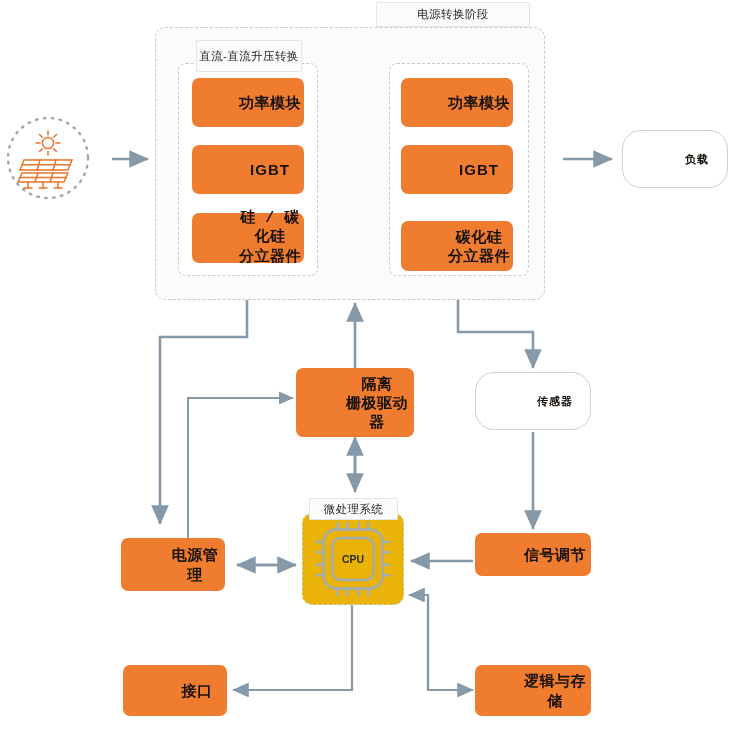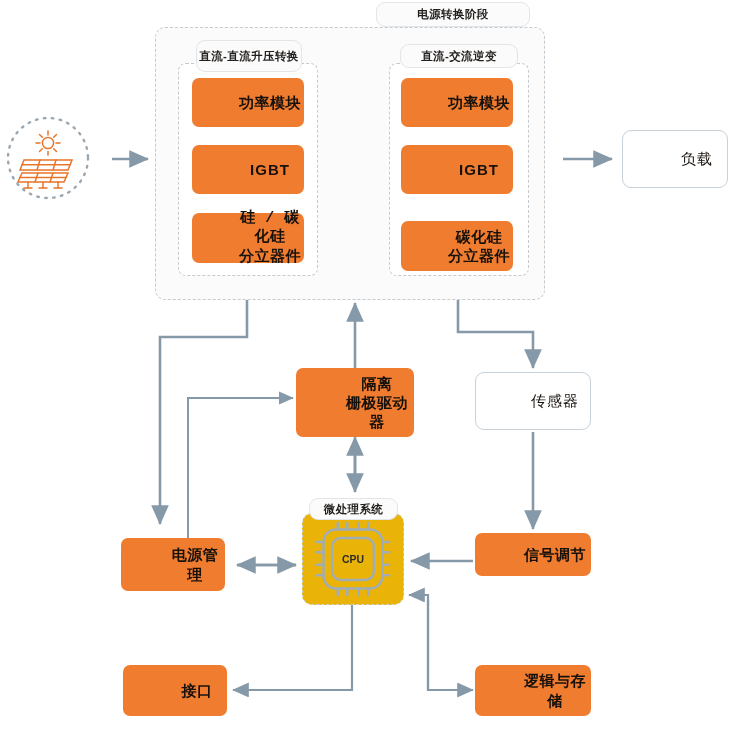--- a/index.html
+++ b/index.html
@@ -44,46 +44,46 @@
     font-weight: bold;
     font-size: 15px;
     letter-spacing: 0.5px;
   }
   .orange.eng {
     letter-spacing: 1px;
   }
   .whitebox {
     background: #ffffff;
     border: 1px solid #c9d2d8;
-    border-radius: 9px;
+    border-radius: 19px;
     color: #17110c;
-    font-weight: normal;
-    font-size: 15px;
+    font-weight: bold;
+    font-size: 11px;
     letter-spacing: 1px;
   }
   .dashgroup {
     position: absolute;
     box-sizing: border-box;
     border: 1px dashed #c3cad0;
     border-radius: 10px;
     background: #fbfbfb;
   }
   .dashgroup.inner {
     background: #ffffff;
     border-radius: 8px;
   }
   .grouplabel {
     position: absolute;
     box-sizing: border-box;
     background: #fbfbfb;
     border: 1px solid #e2e6e9;
-    border-radius: 9px;
+    border-radius: 1px;
     color: #231f1c;
     font-size: 11.5px;
-    font-weight: bold;
+    font-weight: normal;
     display: flex;
     align-items: center;
     justify-content: center;
     text-align: center;
     line-height: 1.25;
     letter-spacing: 0.4px;
   }
   .chipwrap {
     position: absolute;
     box-sizing: border-box;
@@ -193,21 +193,20 @@
   </div>
 
   <div class="node orange" style="left:192px; top:78px; width:112px; height:49px;">功率模块</div>
   <div class="node orange eng" style="left:192px; top:145px; width:112px; height:49px;">IGBT</div>
   <div class="node orange twoline" style="left:192px; top:213px; width:112px; height:50px; flex-direction:column;font-family:Liberation Mono, monospace;">
     <span>硅 / 碳化硅</span>
     <span>分立器件</span>
   </div>
 
   <div class="dashgroup inner" style="left:389px; top:63px; width:140px; height:213px;"></div>
-  <div class="grouplabel" style="left:400px; top:44px; width:118px; height:24px;">直流-交流逆变</div>
 
   <div class="node orange" style="left:401px; top:78px; width:112px; height:49px;">功率模块</div>
   <div class="node orange eng" style="left:401px; top:145px; width:112px; height:49px;">IGBT</div>
   <div class="node orange twoline" style="left:401px; top:221px; width:112px; height:50px; flex-direction:column;">
     <span>碳化硅</span>
     <span>分立器件</span>
   </div>
 
   <div class="node whitebox" style="left:622px; top:130px; width:106px; height:58px;">负载</div>
 

